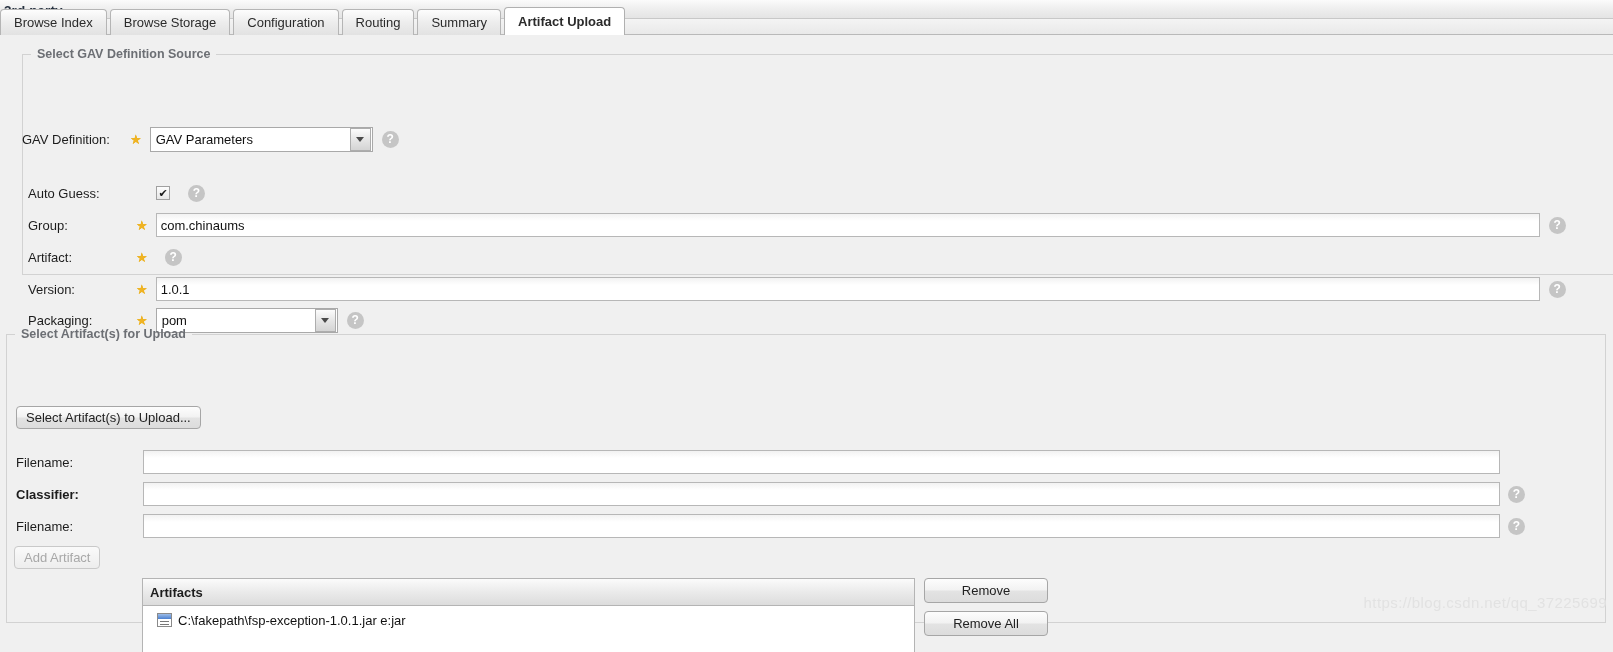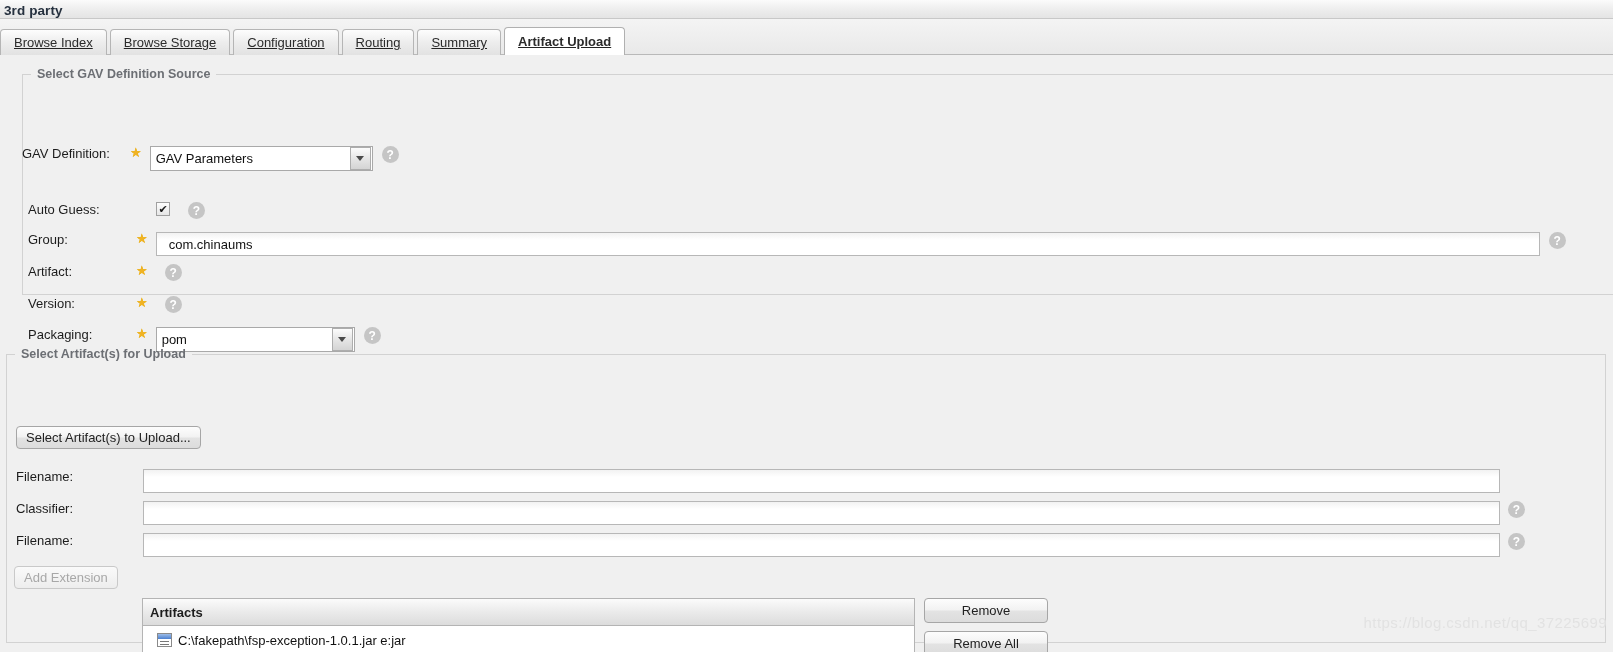--- a/index.html
+++ b/index.html
@@ -24,28 +24,27 @@
   }
   .app-title {
     font-weight: bold;
     font-size: 13.5px;
     color: #26313f;
     letter-spacing: .1px;
   }
 
   
   .tabstrip {
-    height: 36px;
+    height: 16px;
     background: linear-gradient(to bottom,#f4f4f4 0%, #e9e9e9 100%);
     border-bottom: 1px solid #b9b9b9;
     display: flex;
     align-items: flex-end;
     padding-left: 0px;
     position: relative;
-    text-decoration: underline;
   }
   .tab {
     height: 26px;
     margin-right: 3px;
     padding: 0 13px;
     display: flex;
     align-items: center;
     font-size: 13px;
     color: #2b2b2b;
     background: linear-gradient(to bottom,#fdfdfd 0%, #ededed 50%, #e2e2e2 100%);
@@ -86,21 +85,21 @@
     font-size: 12.5px;
     color: #6c6f74;
     padding: 0 6px;
     margin-left: 8px;
   }
 
   #gav-panel  { left: 22px; top: 12px;  width: 1600px; height: 228px; }
   #upload-panel { left: 6px; top: 292px; width: 1600px; height: 296px; }
 
   
-  .row { position: absolute; display: flex; align-items: flex-start; }
+  .row { position: absolute; display: flex; align-items: center; }
   .lbl {
     font-size: 13px;
     color: #1c1c1c;
     white-space: nowrap;
   }
   .star {
     color: #f0b323;
     font-size: 13px;
     line-height: 1;
     text-shadow: 0 0 0 #e0a800;
@@ -120,21 +119,21 @@
     flex: none;
   }
 
   input.txt {
     height: 24px;
     border: 1px solid #b7b7b7;
     background: linear-gradient(to bottom,#f2f2f2 0%, #ffffff 32%, #ffffff 100%);
     font-family: "Liberation Sans", sans-serif;
     font-size: 13px;
     color: #111;
-    padding: 0 12px;
+    padding: 0 4px;
     outline: none;
   }
 
   .combo {
     height: 25px;
     border: 1px solid #a9a9a9;
     background: #ffffff;
     display: flex;
     align-items: center;
     cursor: pointer;
@@ -319,57 +318,58 @@
 
   <div class="row" style="left:22px; top:209px; width:1560px; height:26px;">
     <span class="lbl" style="width:104px; margin-left:6px;">Artifact:</span>
     <span class="star" style="margin:0 8px 0 4px;">★</span>
     <span class="help" style="margin-left:9px;">?</span>
   </div>
 
   <div class="row" style="left:22px; top:241px; width:1560px; height:26px;">
     <span class="lbl" style="width:104px; margin-left:6px;">Version:</span>
     <span class="star" style="margin:0 8px 0 4px;">★</span>
+    <input class="txt" style="width: 1384px;" value="1.0.1">
     <span class="help" style="margin-left:9px;">?</span>
   </div>
 
   <div class="row" style="left:22px; top:272px; width:420px; height:26px;">
     <span class="lbl" style="width:104px; margin-left:6px;">Packaging:</span>
     <span class="star" style="margin:0 8px 0 4px;">★</span>
-    <div class="combo" style="width:199px;gap:28px;">
+    <div class="combo" style="width:182px;gap:28px;">
       <span class="val">pom</span>
       <span class="arrow"></span>
     </div>
     <span class="help" style="margin-left:9px;">?</span>
   </div>
 
   <fieldset class="panel" id="upload-panel">
     <legend>Select Artifact(s) for Upload</legend>
   </fieldset>
 
   <button class="btn" style="position:absolute; left:16px; top:371px;">Select Artifact(s) to Upload...</button>
 
   <div class="row" style="left:16px; top:414px; width:1560px; height:26px;">
     <span class="lbl" style="width:127px;">Filename:</span>
     <input class="txt" style="width: 1357px;" placeholder="">
   </div>
 
   <div class="row" style="left:16px; top:446px; width:1580px; height:26px;">
-    <span class="lbl" style="width:127px;">Classifier:</span>
+    <span class="lbl" style="width:127px;font-weight:bold;">Classifier:</span>
     <input class="txt" style="width: 1357px;" placeholder="">
     <span class="help" style="margin-left:8px;">?</span>
   </div>
 
   <div class="row" style="left:16px; top:478px; width:1580px; height:26px;">
     <span class="lbl" style="width:127px;">Filename:</span>
     <input class="txt" style="width: 1357px;" placeholder="">
     <span class="help" style="margin-left:8px;">?</span>
   </div>
 
-  <button class="btn disabled" disabled="" style="position:absolute; left:14px; top:511px;">Add Extension</button>
+  <button class="btn disabled" disabled="" style="position:absolute; left:14px; top:511px;">Add Artifact</button>
 
   <div class="artifacts-table">
     <div class="artifacts-head">Artifacts</div>
     <div class="artifacts-body">
       <div class="artifact-row">
         <span class="file-icon"></span>
         <span>C:\fakepath\fsp-exception-1.0.1.jar e:jar</span>
       </div>
     </div>
   </div>

